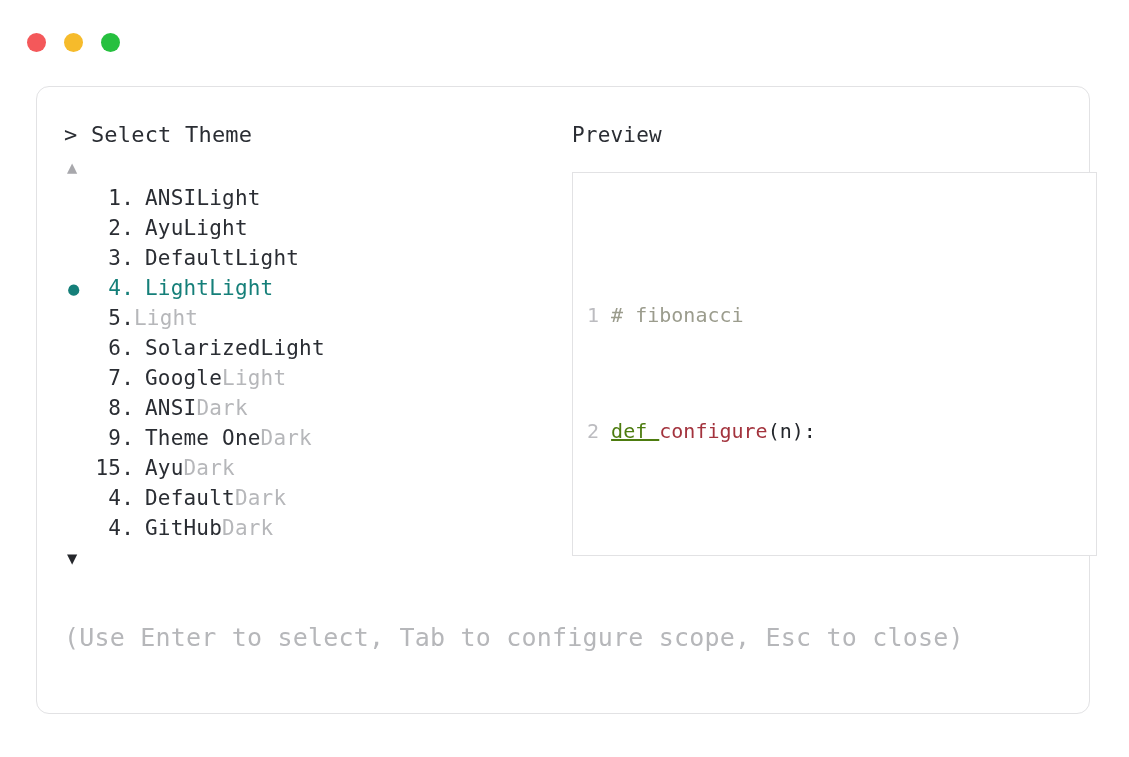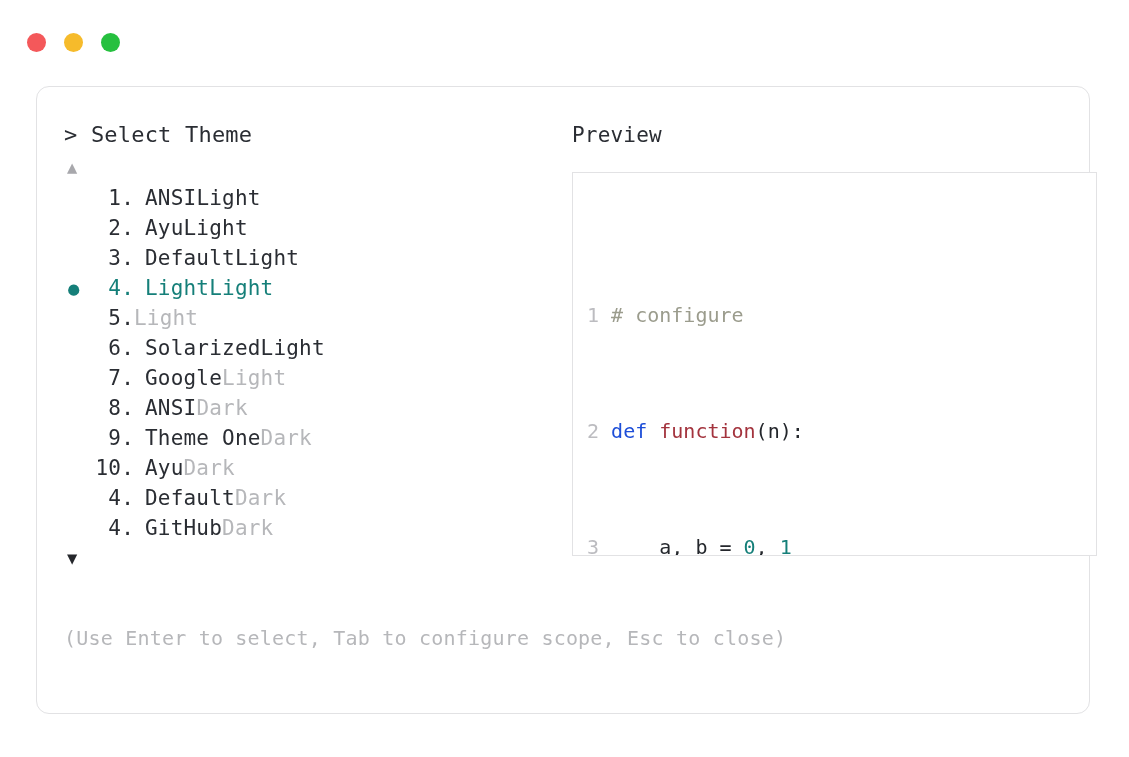--- a/index.html
+++ b/index.html
@@ -76,21 +76,21 @@
   }
   .nm{color:#2a2d33;padding-left:11px;}
   .sfx{padding-left:0;text-align:center;}
   .sfx.dim{color:#b6b7ba;}
   .sfx.strong{color:#2a2d33;}
   .item.sel .num,.item.sel .nm,.item.sel .sfx{color:#157f79;}
 
   
   .hint{
     position:absolute;left:27px;top:538px;
-    font-size:20px;line-height:26px;
+    font-size:25px;line-height:26px;
     color:#b6b7ba;letter-spacing:0.2px;
     white-space:pre;
   }
 
   
   .prev-head{
     font-size:21px;line-height:28px;
     color:#2a2d33;letter-spacing:0.2px;
   }
   .code-panel{
@@ -106,21 +106,21 @@
     position:absolute;left:14px;top:41px;right:0;
     font-size:20px;line-height:29px;
     white-space:pre;
   }
   .cline{height:29px;white-space:pre;}
   .ln{color:#bcbcc0;}
 
   
   .t-plain{color:#24272c;}
   .t-com{color:#9b9c8d;}
-  .t-kw{color:#1d4ed8;}
+  .t-kw{color:#4d7c0f;text-decoration:underline;}
   .t-fn{color:#a3333d;}
   .t-num{color:#157f79;}
   .t-punct{color:#24272c;}
 </style>
 </head>
 <body>
 
 <div class="titlebar">
   <div class="dots">
     <div class="dot red"></div>
@@ -196,21 +196,21 @@
 
       <div class="item">
         <span class="bullet"></span>
         <span class="num">9.</span>
         <span class="nm">Theme One</span>
         <span class="sfx dim">Dark</span>
       </div>
 
       <div class="item">
         <span class="bullet"></span>
-        <span class="num">10.</span>
+        <span class="num">15.</span>
         <span class="nm">Ayu</span>
         <span class="sfx dim">Dark</span>
       </div>
 
       <div class="item">
         <span class="bullet"></span>
         <span class="num">4.</span>
         <span class="nm">Default</span>
         <span class="sfx dim">Dark</span>
       </div>
@@ -228,25 +228,24 @@
   </div>
 
   <div class="hint">(Use Enter to select, Tab to configure scope, Esc to close)</div>
 
   <div class="col-right">
     <div class="prev-head">Preview</div>
 
     <div class="code-panel">
       <div class="code-inner">
 
-        <div class="cline"><span class="ln">1</span><span class="t-plain"> </span><span class="t-com"># configure</span></div>
-
-        <div class="cline"><span class="ln">2</span><span class="t-plain"> </span><span class="t-kw">def </span><span class="t-fn">function</span><span class="t-punct">(n):</span></div>
-
-        <div class="cline"><span class="ln">3</span><span class="t-plain"> </span><span class="t-plain">    a, b = </span><span class="t-num">0</span><span class="t-plain">, </span><span class="t-num">1</span></div>
+        <div class="cline"><span class="ln">1</span><span class="t-plain"> </span><span class="t-com"># fibonacci</span></div>
+
+        <div class="cline"><span class="ln">2</span><span class="t-plain"> </span><span class="t-kw">def </span><span class="t-fn">configure</span><span class="t-punct">(n):</span></div>
+
 
         
 
         
 
         
 
         
 
         

